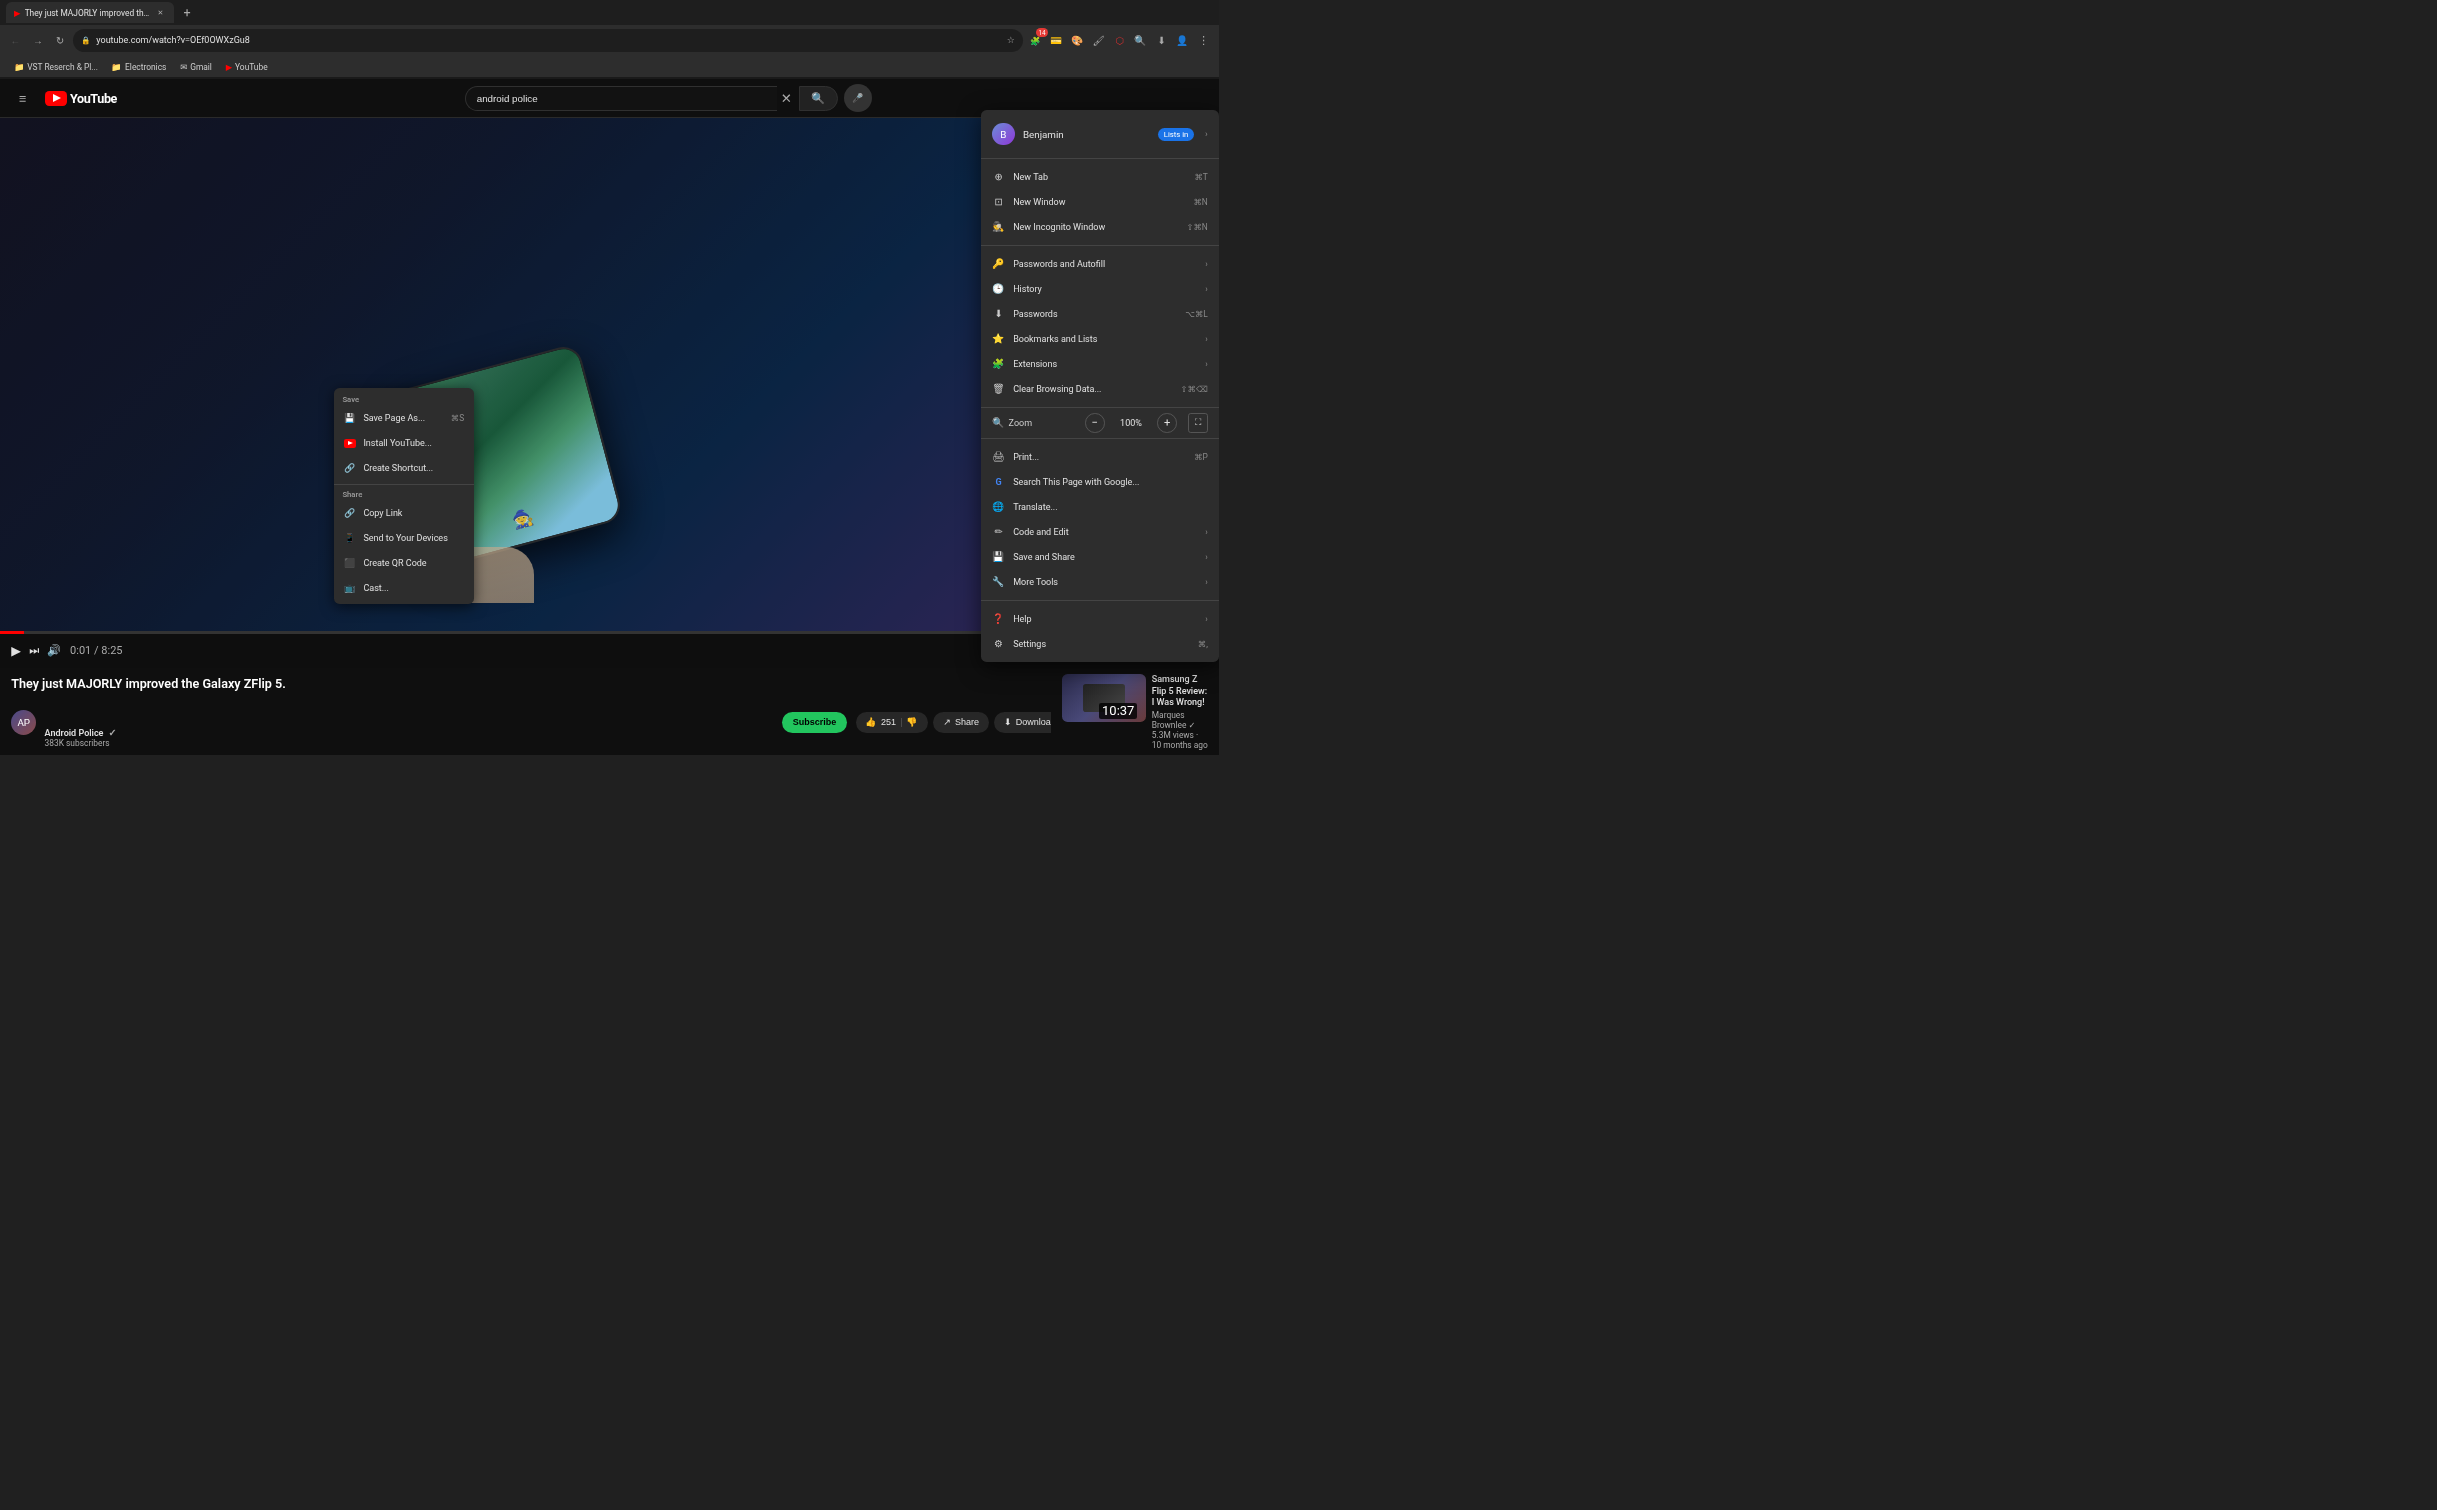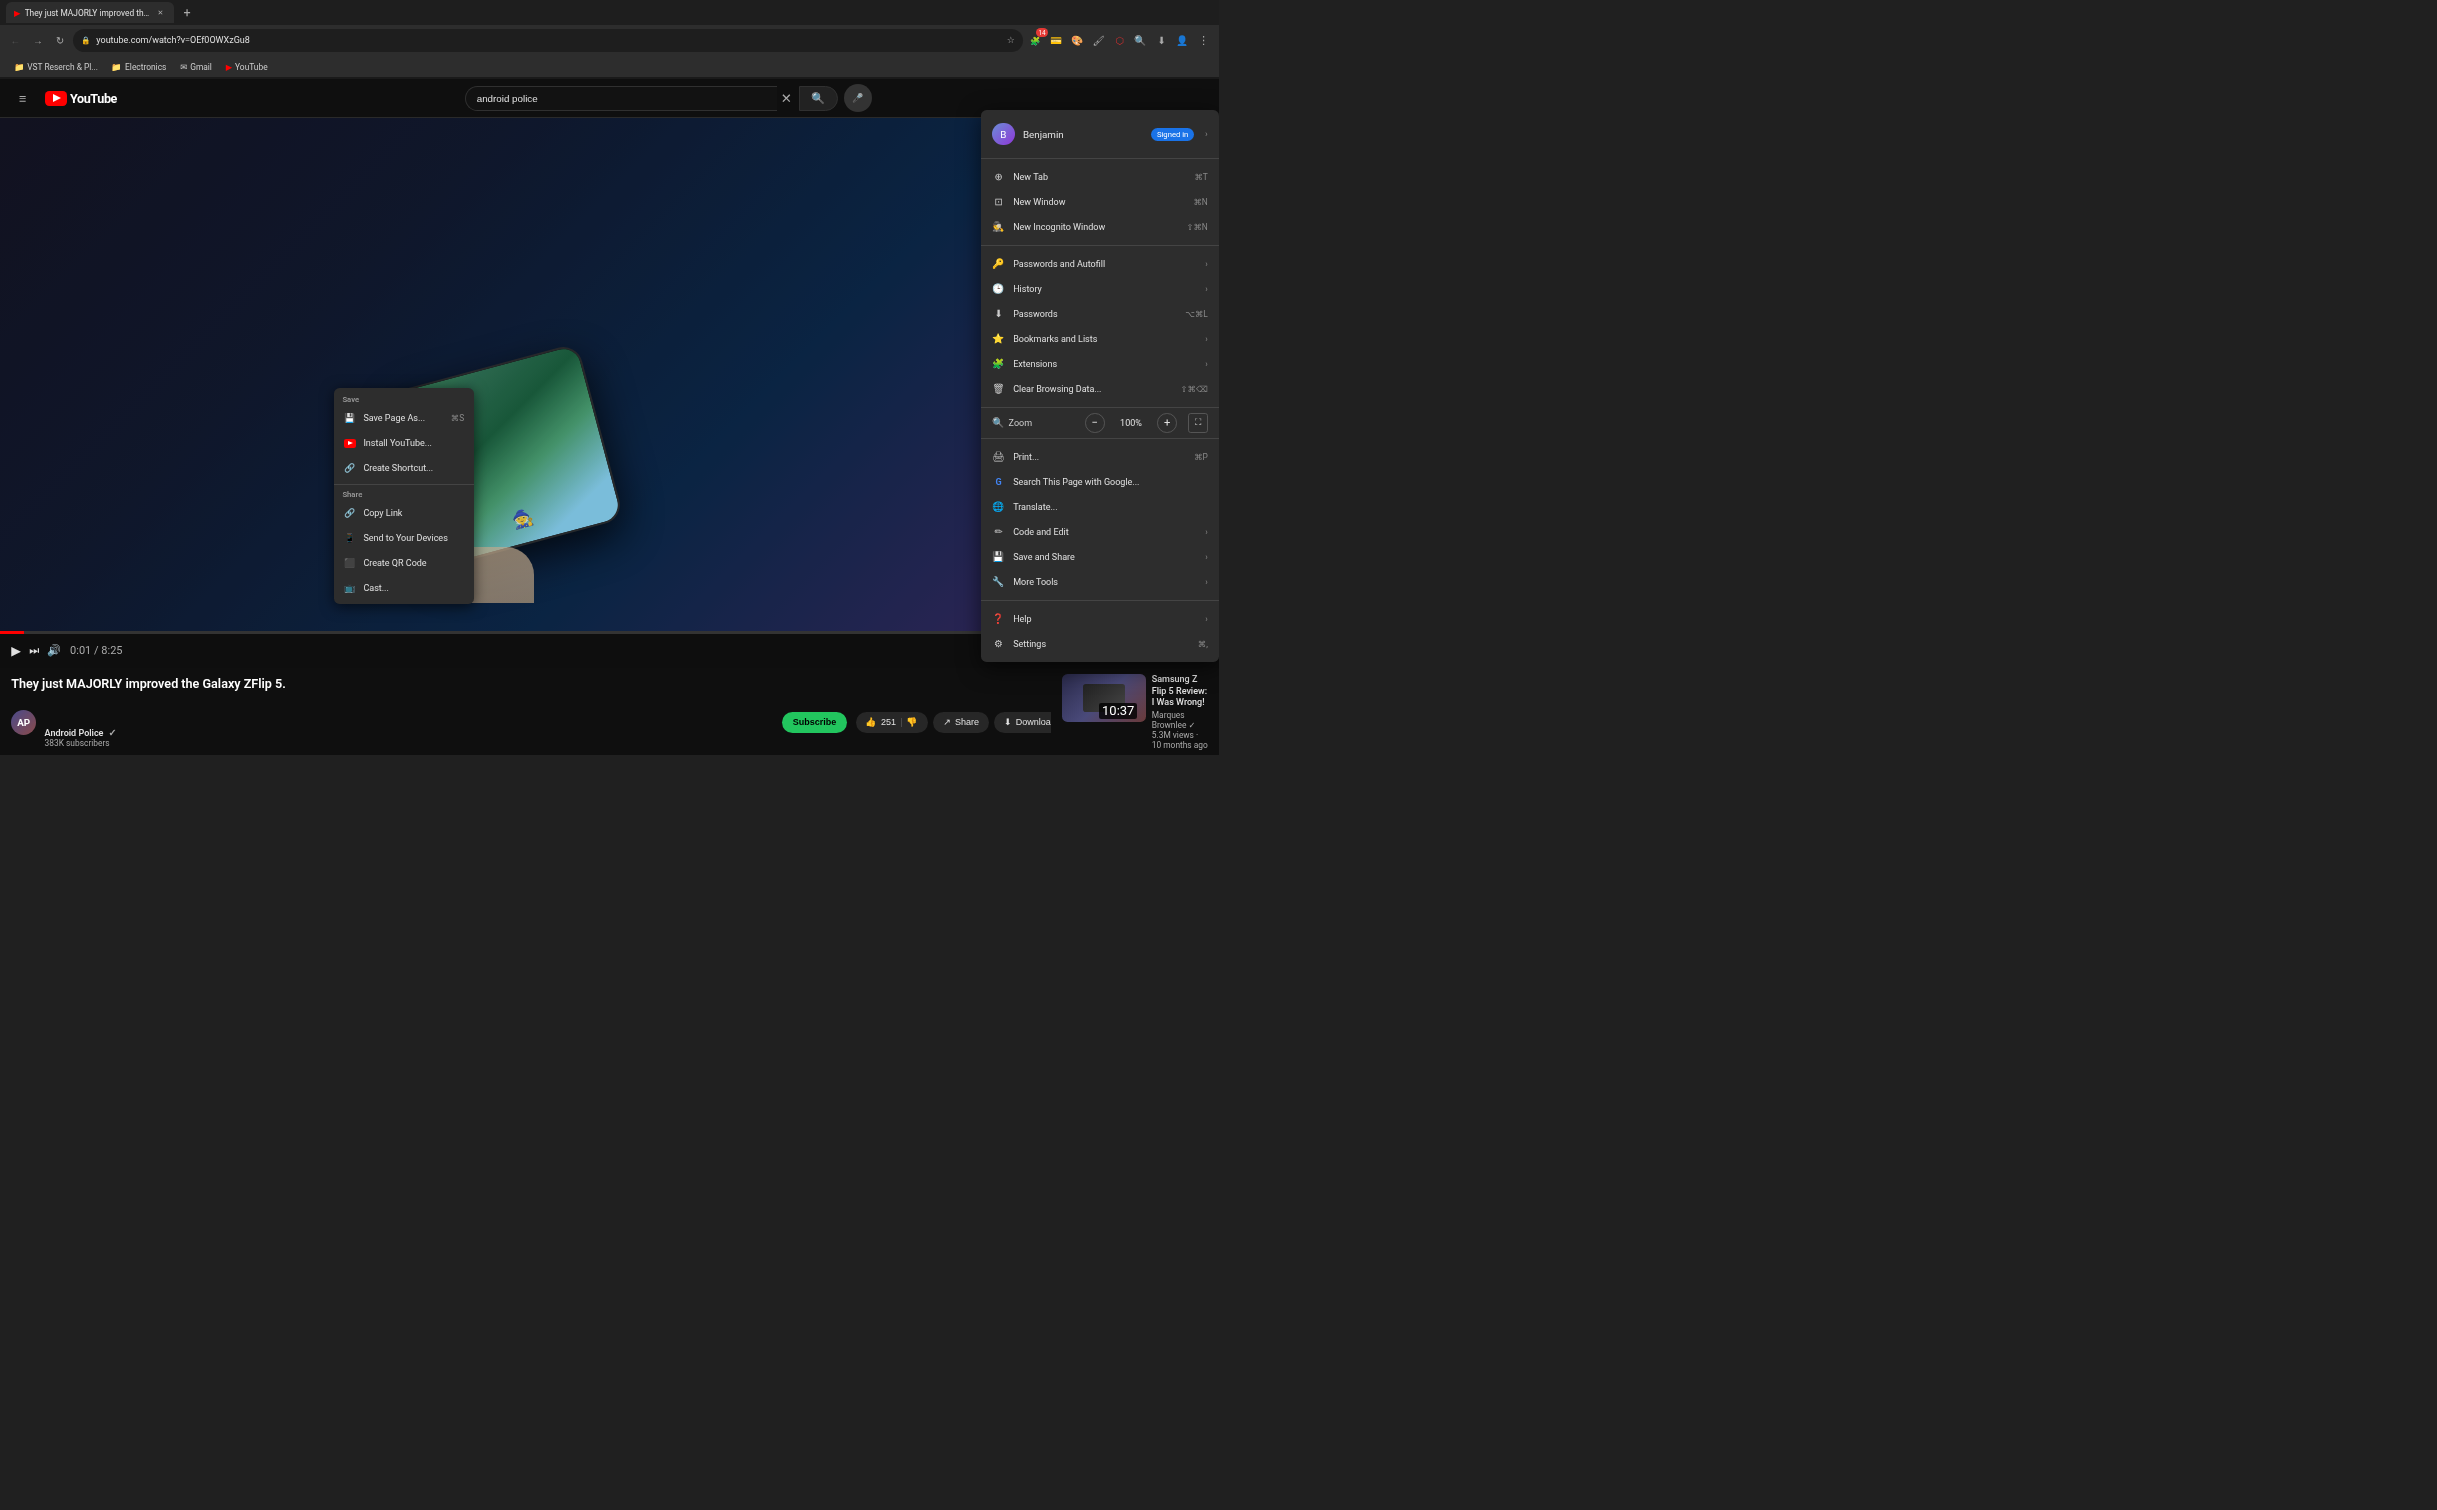--- a/index.html
+++ b/index.html
@@ -306,21 +306,21 @@
     .channel-avatar {
       width: 25px;
       height: 25px;
       border-radius: 50%;
       background: linear-gradient(135deg, #4a4a8a, #8a4a4a);
       display: flex;
       align-items: center;
       justify-content: center;
       color: white;
       font-size: 9.8px;
-      font-weight: bold;
+      font-weight: normal;
     }
     .channel-info { flex: 1; margin-top: 30px; }
     .channel-name { font-size: 9px; font-weight: 600; color: #e0e0e0; }
     .channel-subs { font-size: 8.4px; color: #aaa; }
     .subscribe-btn {
       background: #22c55e;
       color: #000;
       border: none;
       border-radius: 14px;
       padding: 5.6px 11.2px;
@@ -760,21 +760,21 @@
         </div>
       </div>
     </div>
   </div>
 
   <div class="chrome-menu">
     <div class="menu-section">
       <div class="menu-profile">
         <div class="profile-avatar">B</div>
         <span class="profile-name">Benjamin</span>
-        <span class="signed-in-badge">Signed in</span>
+        <span class="signed-in-badge">Lists in</span>
         <span style="color:#888; margin-left:2.8px;">›</span>
       </div>
     </div>
     <div class="menu-divider"></div>
     <div class="menu-section">
       <div class="menu-item">
         <span class="menu-item-icon">⊕</span>
         <span class="menu-item-label">New Tab</span>
         <span class="menu-item-shortcut">⌘T</span>
       </div>

